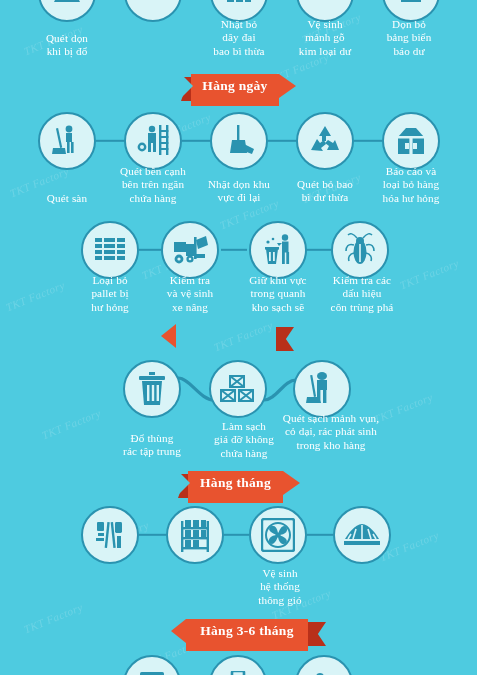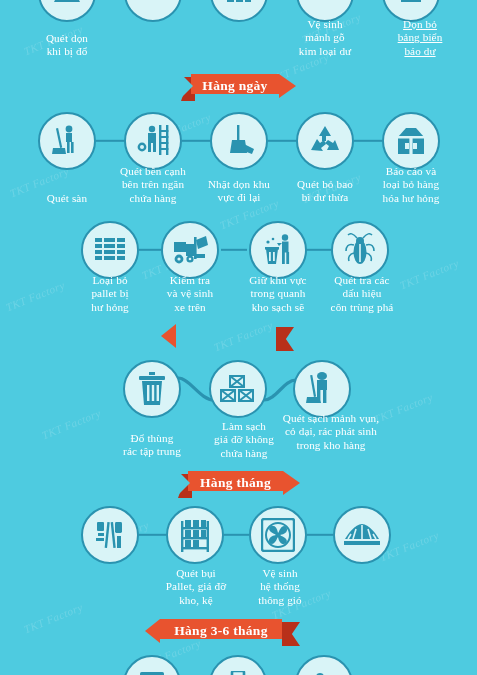--- a/index.html
+++ b/index.html
@@ -63,21 +63,21 @@
     line-height:13.4px;
     text-align:center;
     letter-spacing:.1px;
     transform:translateX(-50%);
     white-space:pre-line;
   }
 
   
   .banner { position:absolute; height:24px; }
   .banner .body {
-    position:absolute; top:0; height:20px;
+    position:absolute; top:0; height:32px;
     background:#e8532f;
     color:#fff;
     font-family:"Liberation Serif", serif;
     font-weight:bold;
     font-size:13.5px;
     line-height:24px;
     text-align:center;
     letter-spacing:.3px;
     white-space:nowrap;
   }
@@ -173,24 +173,27 @@
           <rect x="8" y="6" width="18" height="6" fill="#2a93b0"></rect>
           <rect x="15" y="12" width="4" height="10" fill="#2a93b0"></rect>
           <rect x="7" y="22" width="20" height="4" fill="#2a93b0"></rect>
         </svg>
       </div>
     </div>
   </div>
 
   <div class="cap" style="left:67px;  top:32px;">Quét dọn
 khi bị đổ</div>
+  <div class="cap" style="left:239px; top:18px;">Nhặt bỏ
+dây đai
+bao bì thừa</div>
   <div class="cap" style="left:325px; top:18px;">Vệ sinh
 mảnh gỗ
 kim loại dư</div>
-  <div class="cap" style="left:420px; top:18px;text-decoration:underline;">Dọn bỏ
+  <div class="cap" style="left:409px; top:18px;">Dọn bỏ
 bảng biển
 báo dư</div>
 
   <div class="banner b-left" style="left:181px; top:74px; width:115px;">
     <div class="fold"></div>
     <div class="body" style="left:10px; width:88px; clip-path:polygon(0 0,100% 0,100% 100%,0 100%);">Hàng ngày</div>
     <div class="tip" style="left:98px; border-left:17px solid #e8532f;"></div>
     <div class="notch"></div>
   </div>
 
@@ -338,25 +341,25 @@
         </svg>
       </div>
     </div>
   </div>
 
   <div class="cap" style="left:110px; top:274px;">Loại bỏ
 pallet bị
 hư hỏng</div>
   <div class="cap" style="left:190px; top:274px;">Kiểm tra
 và vệ sinh
-xe trên</div>
+xe nâng</div>
   <div class="cap" style="left:278px; top:274px;">Giữ khu vực
 trong quanh
 kho sạch sẽ</div>
-  <div class="cap" style="left:362px; top:274px;">Quét tra các
+  <div class="cap" style="left:362px; top:274px;">Kiểm tra các
 dấu hiệu
 côn trùng phá</div>
 
   <div class="banner b-right" style="left:176px; top:324px; width:118px;">
     <div class="tip" style="left:-15px; border-right:15px solid #e8532f;"></div>
     <div class="fold" style="left:100px; top:3px; width:18px; height:24px; clip-path:polygon(0 0,100% 0,55% 50%,100% 100%,0 100%);"></div>
   </div>
 
   <div class="row" style="top:360px;">
     <svg class="wconn" style="left:178px; top:14px;" width="36" height="34" viewBox="0 0 36 34">
@@ -484,28 +487,25 @@
               <path d="M25 7 L28 17"></path>
             <path d="M8 12 L5 17"></path>
               <path d="M30 12 L33 17"></path>
           </g>
           <rect x="1" y="19" width="36" height="4" fill="#2a93b0"></rect>
         </svg>
       </div>
     </div>
   </div>
 
-  <div class="cap" style="left:196px; top:567px;">Quét bụi
-Pallet, giá đỡ
-kho, kệ</div>
   <div class="cap" style="left:280px; top:567px;">Vệ sinh
 hệ thống
 thông gió</div>
 
-  <div class="banner b-right" style="left:160px; top:619px; width:140px;">
+  <div class="banner b-right" style="left:186px; top:619px; width:140px;">
     <div class="tip" style="left:-15px; border-right:15px solid #e8532f;"></div>
     <div class="body" style="left:0; width:122px;">Hàng 3-6 tháng</div>
     <div class="fold" style="left:122px; top:3px; width:18px; height:24px; clip-path:polygon(0 0,100% 0,55% 50%,100% 100%,0 100%);"></div>
   </div>
 
   <div class="row" style="top:655px;">
 
     <div class="node" style="left:152px;">
       <div class="circ">
         <svg width="30" height="26" viewBox="0 0 30 26">

